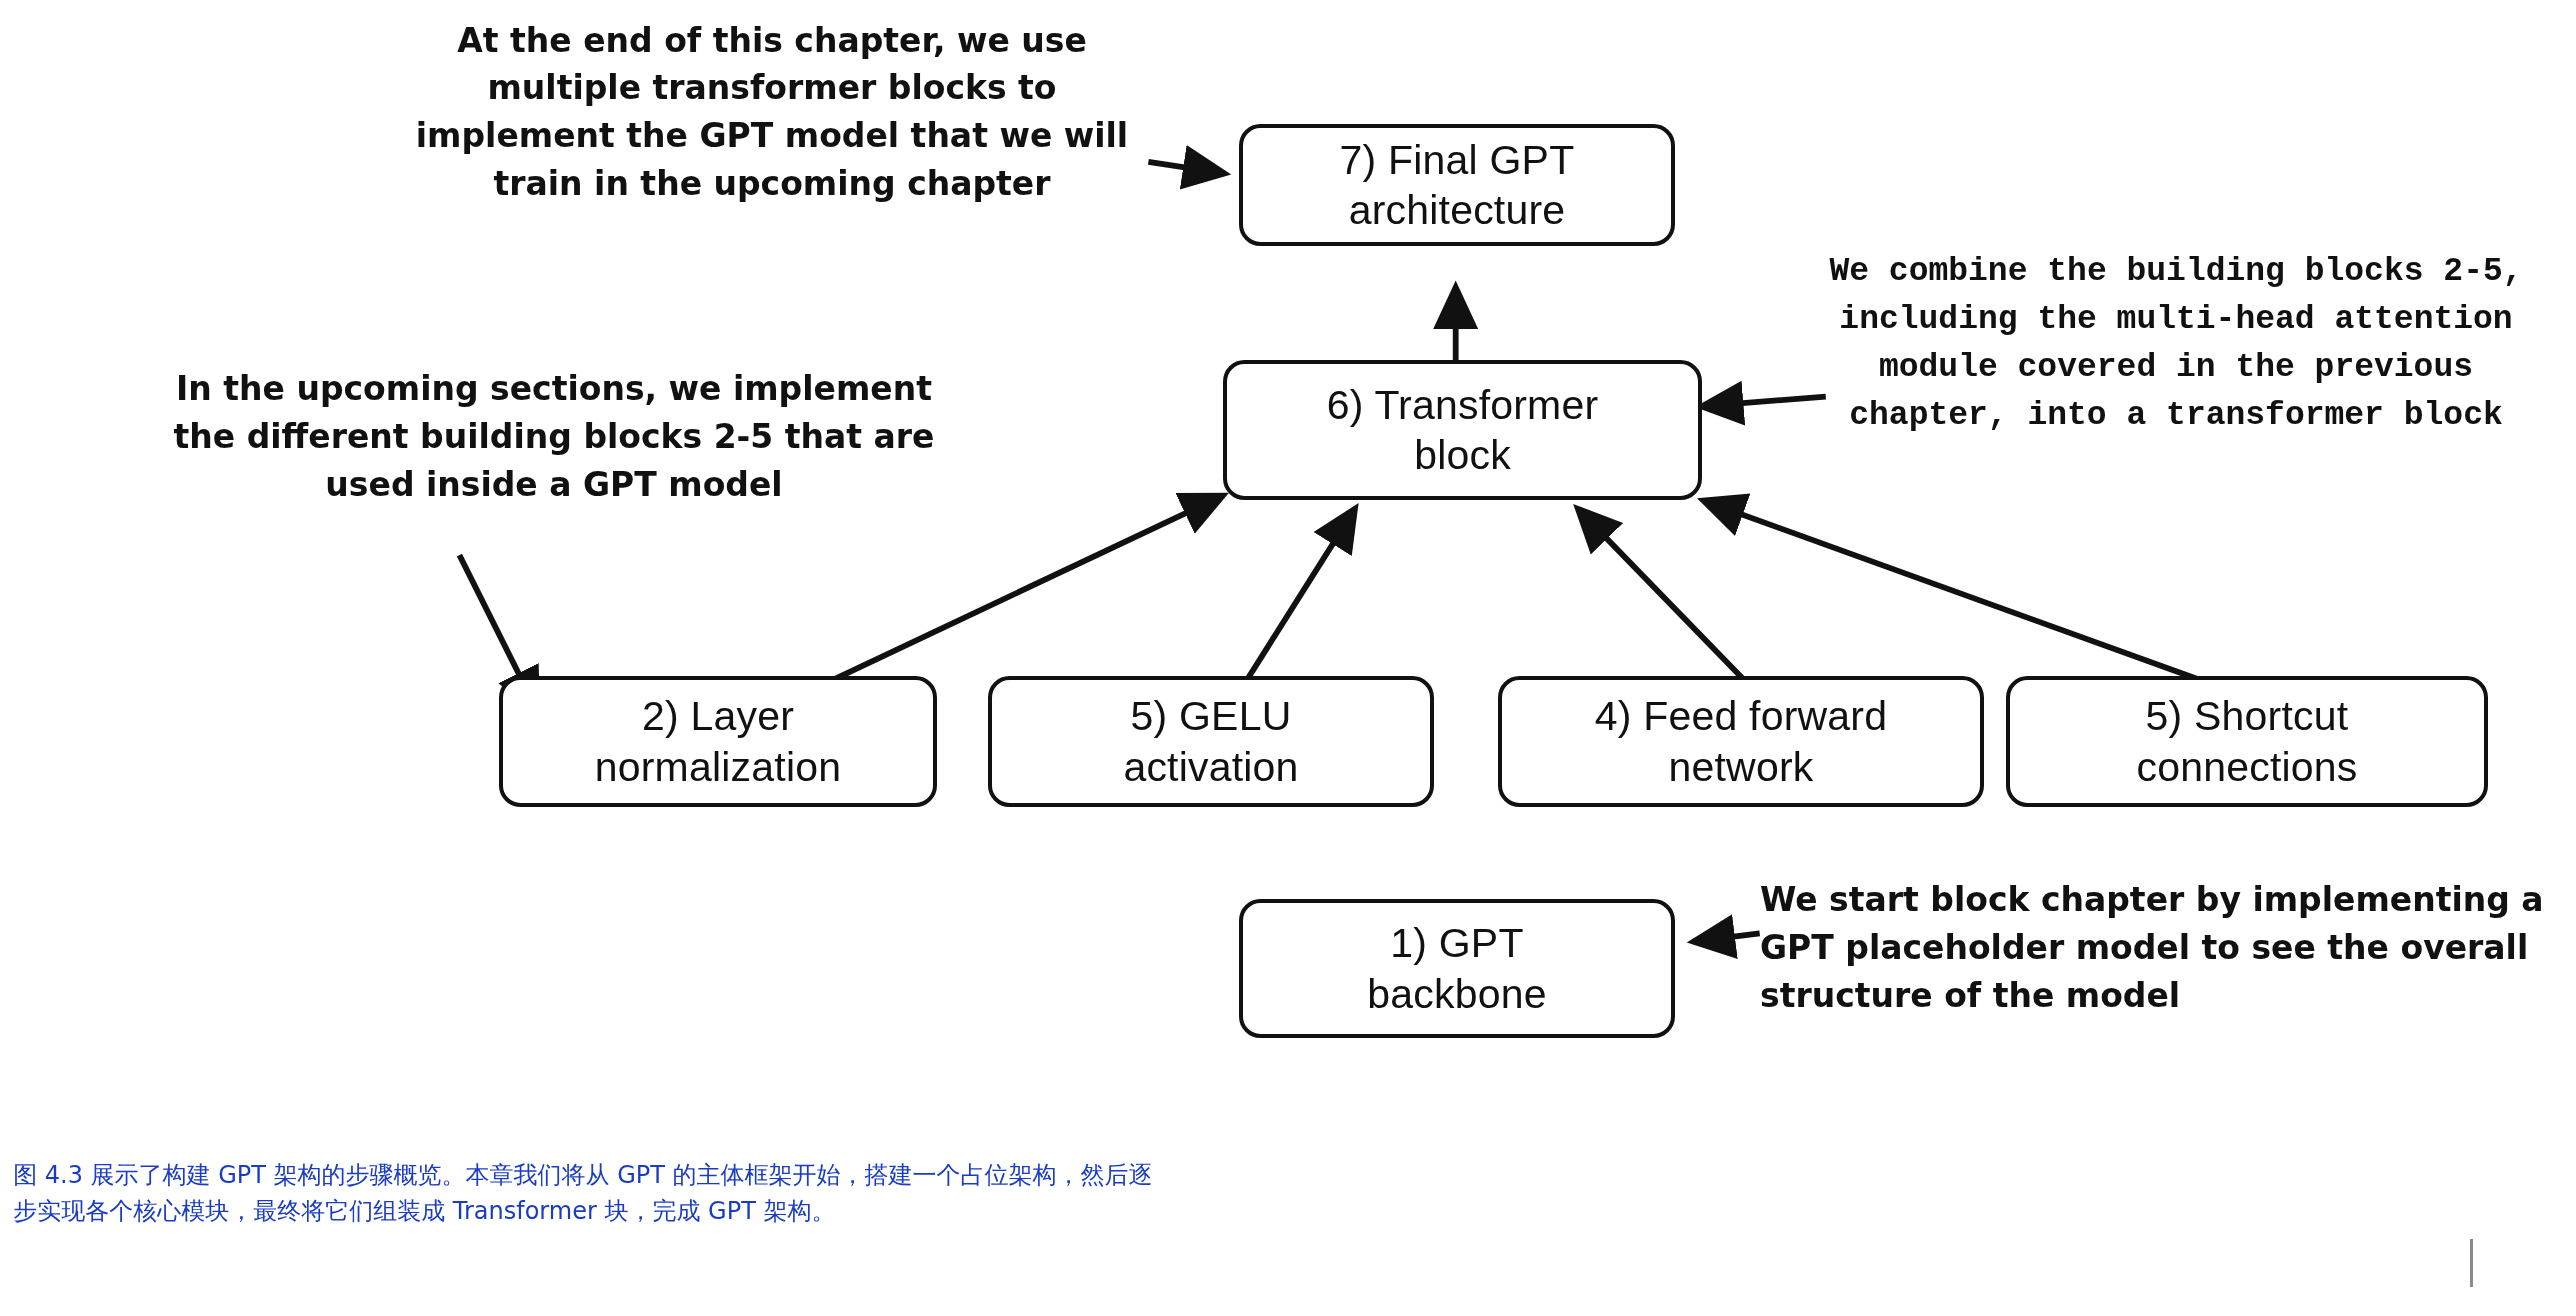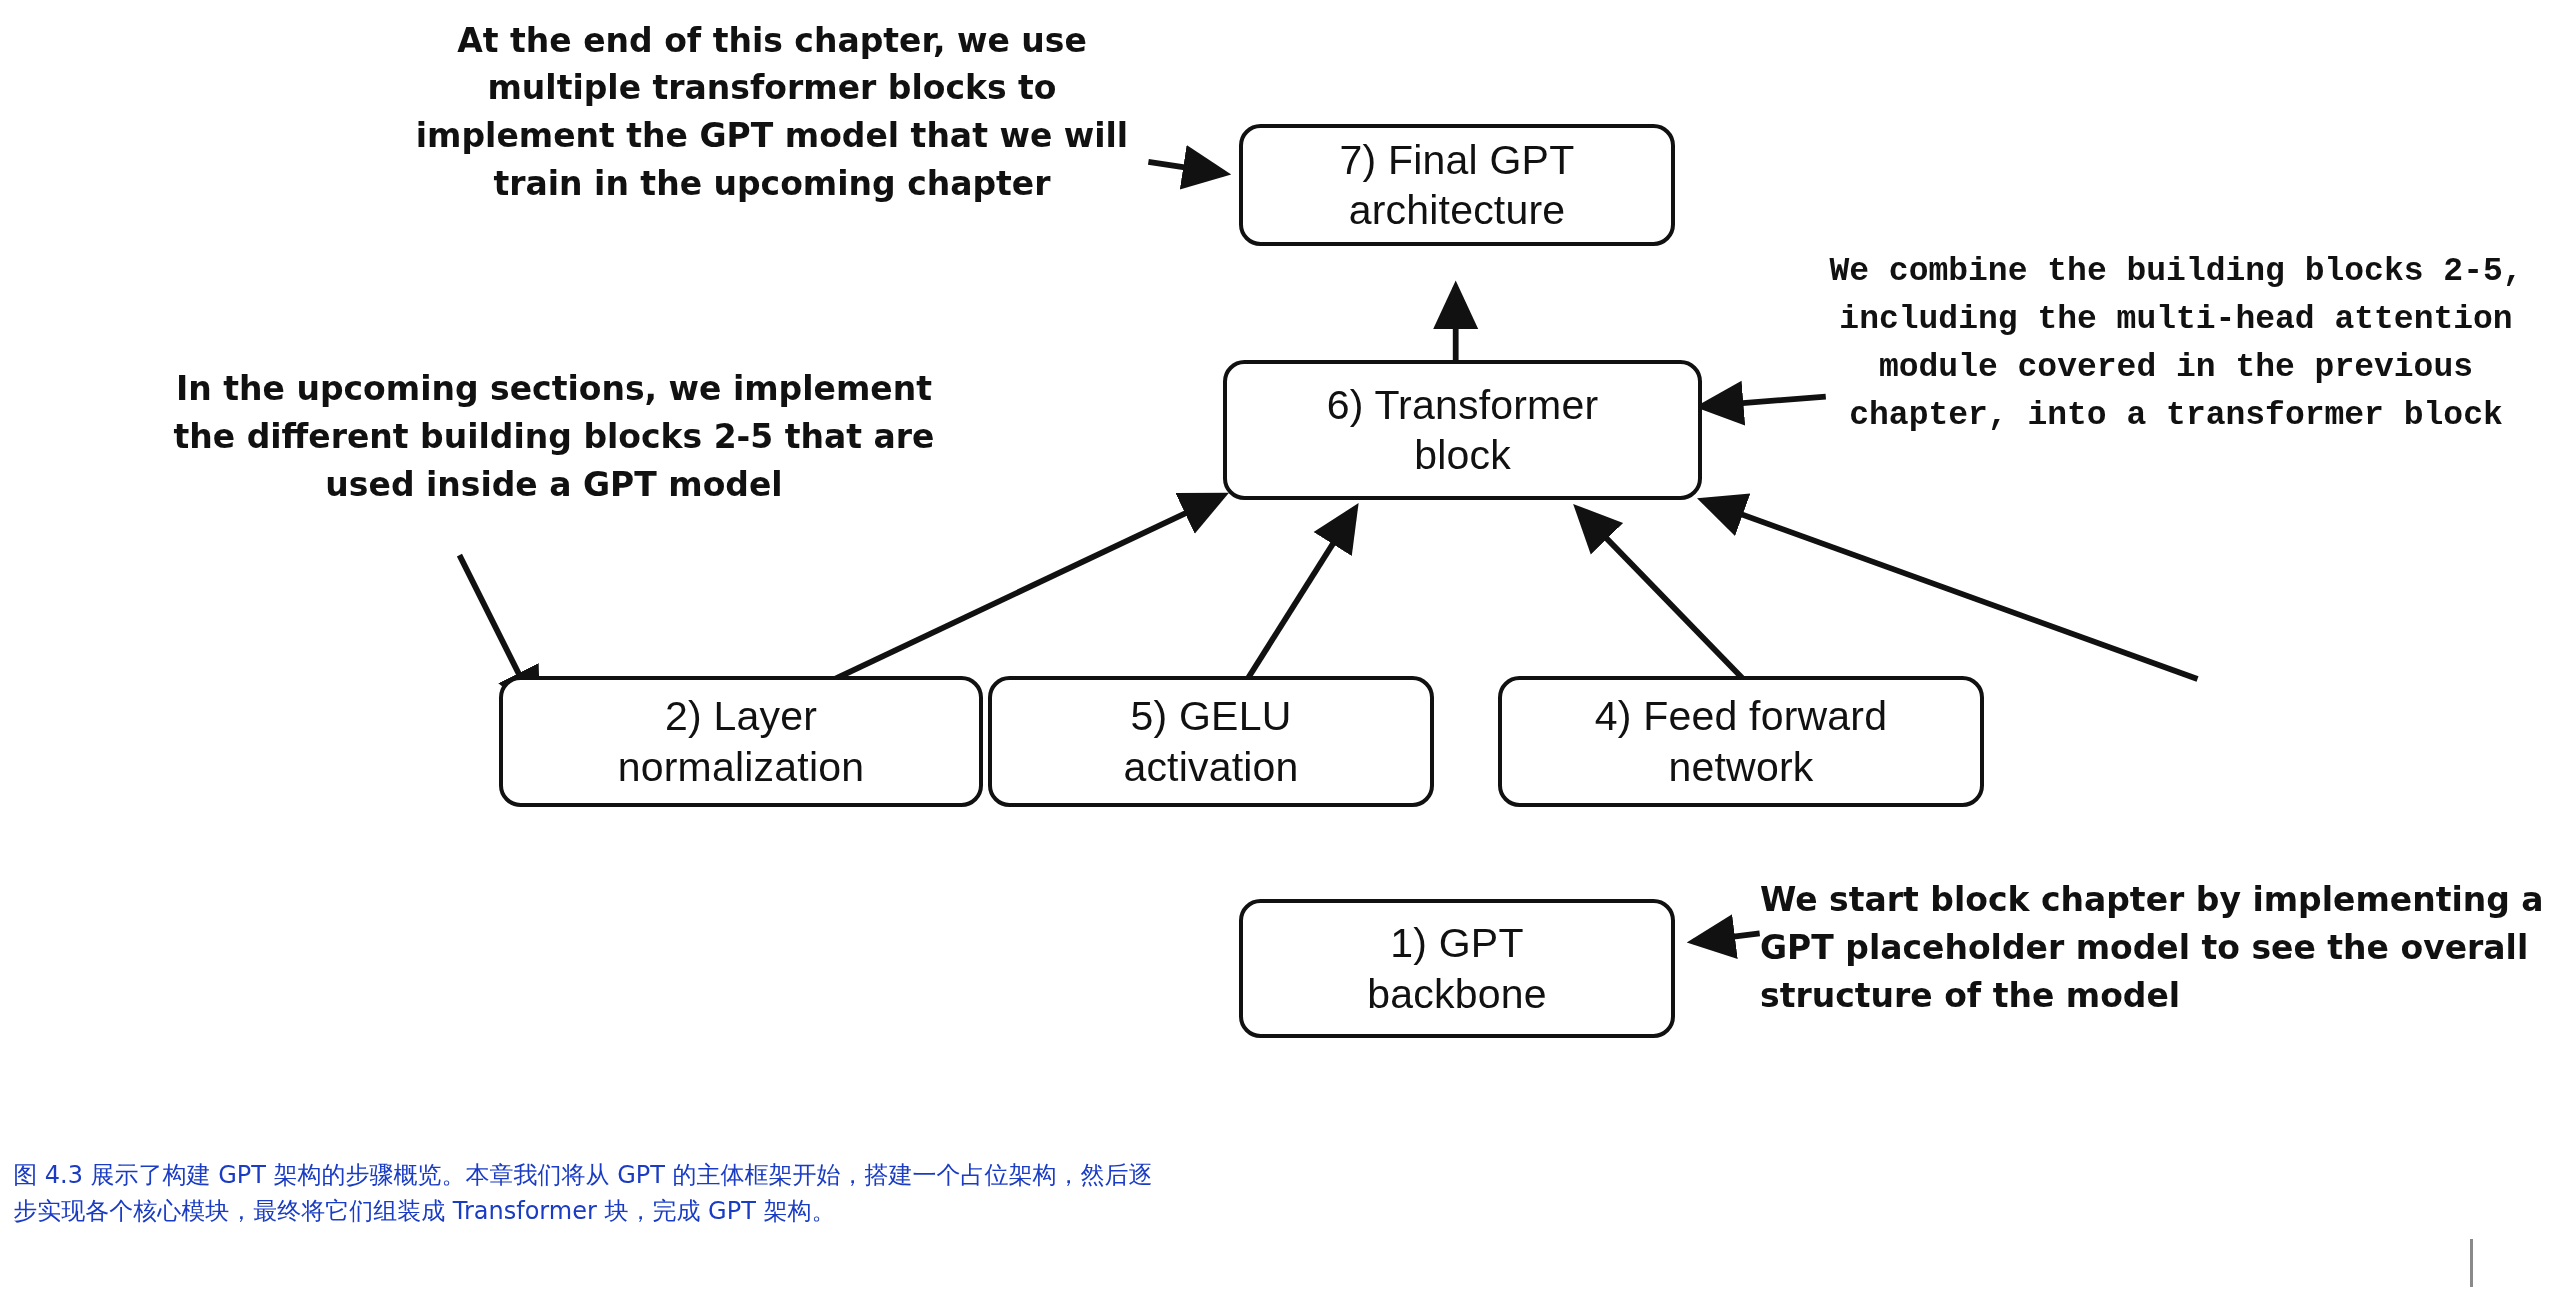--- a/index.html
+++ b/index.html
@@ -109,35 +109,39 @@
   <div class="node" style="left:1239px; top:124px; width:436px; height:122px;">
     <span style="white-space:pre-line;">7) Final GPT
 architecture</span>
   </div>
 
   <div class="node" style="left:1223px; top:360px; width:479px; height:140px;">
     <span style="white-space:pre-line;">6) Transformer
 block</span>
   </div>
 
-  <div class="node" style="left:499px; top:676px; width:484px; height:131px;">
+  <div class="node" style="left:499px; top:676px; width:438px; height:131px;">
     <span style="white-space:pre-line;">2) Layer
 normalization</span>
   </div>
 
   <div class="node" style="left:988px; top:676px; width:446px; height:131px;">
     <span style="white-space:pre-line;">5) GELU
 activation</span>
   </div>
 
   <div class="node" style="left:1482px; top:676px; width:486px; height:131px;margin-left:16px;">
     <span style="white-space:pre-line;">4) Feed forward
 network</span>
   </div>
 
+  <div class="node" style="left:2006px; top:676px; width:482px; height:131px;">
+    <span style="white-space:pre-line;">5) Shortcut
+connections</span>
+  </div>
 
   <div class="node" style="left:1239px; top:899px; width:436px; height:139px;">
     <span style="white-space:pre-line;">1) GPT
 backbone</span>
   </div>
 
   <div class="note" style="left:388px; top:16.5px; width:768px;">At the end of this chapter, we use
 multiple transformer blocks to
 implement the GPT model that we will
 train in the upcoming chapter</div>

